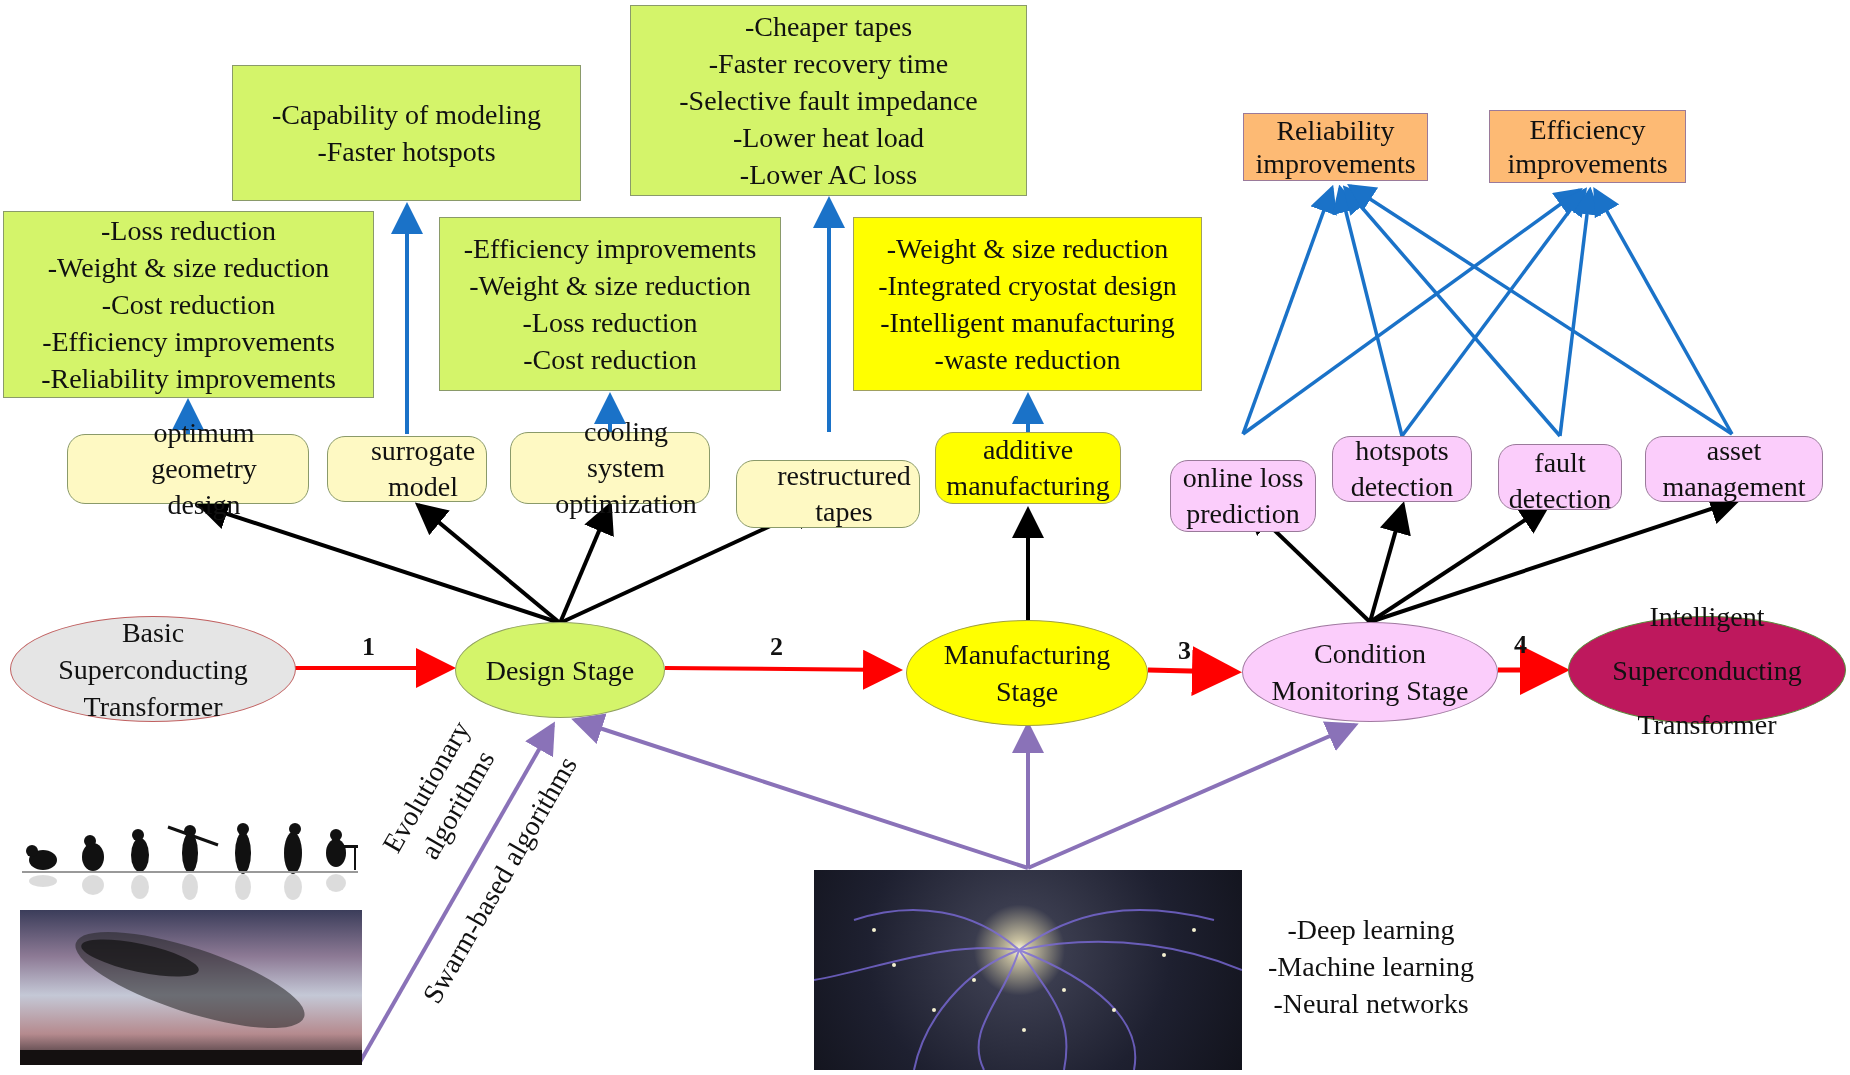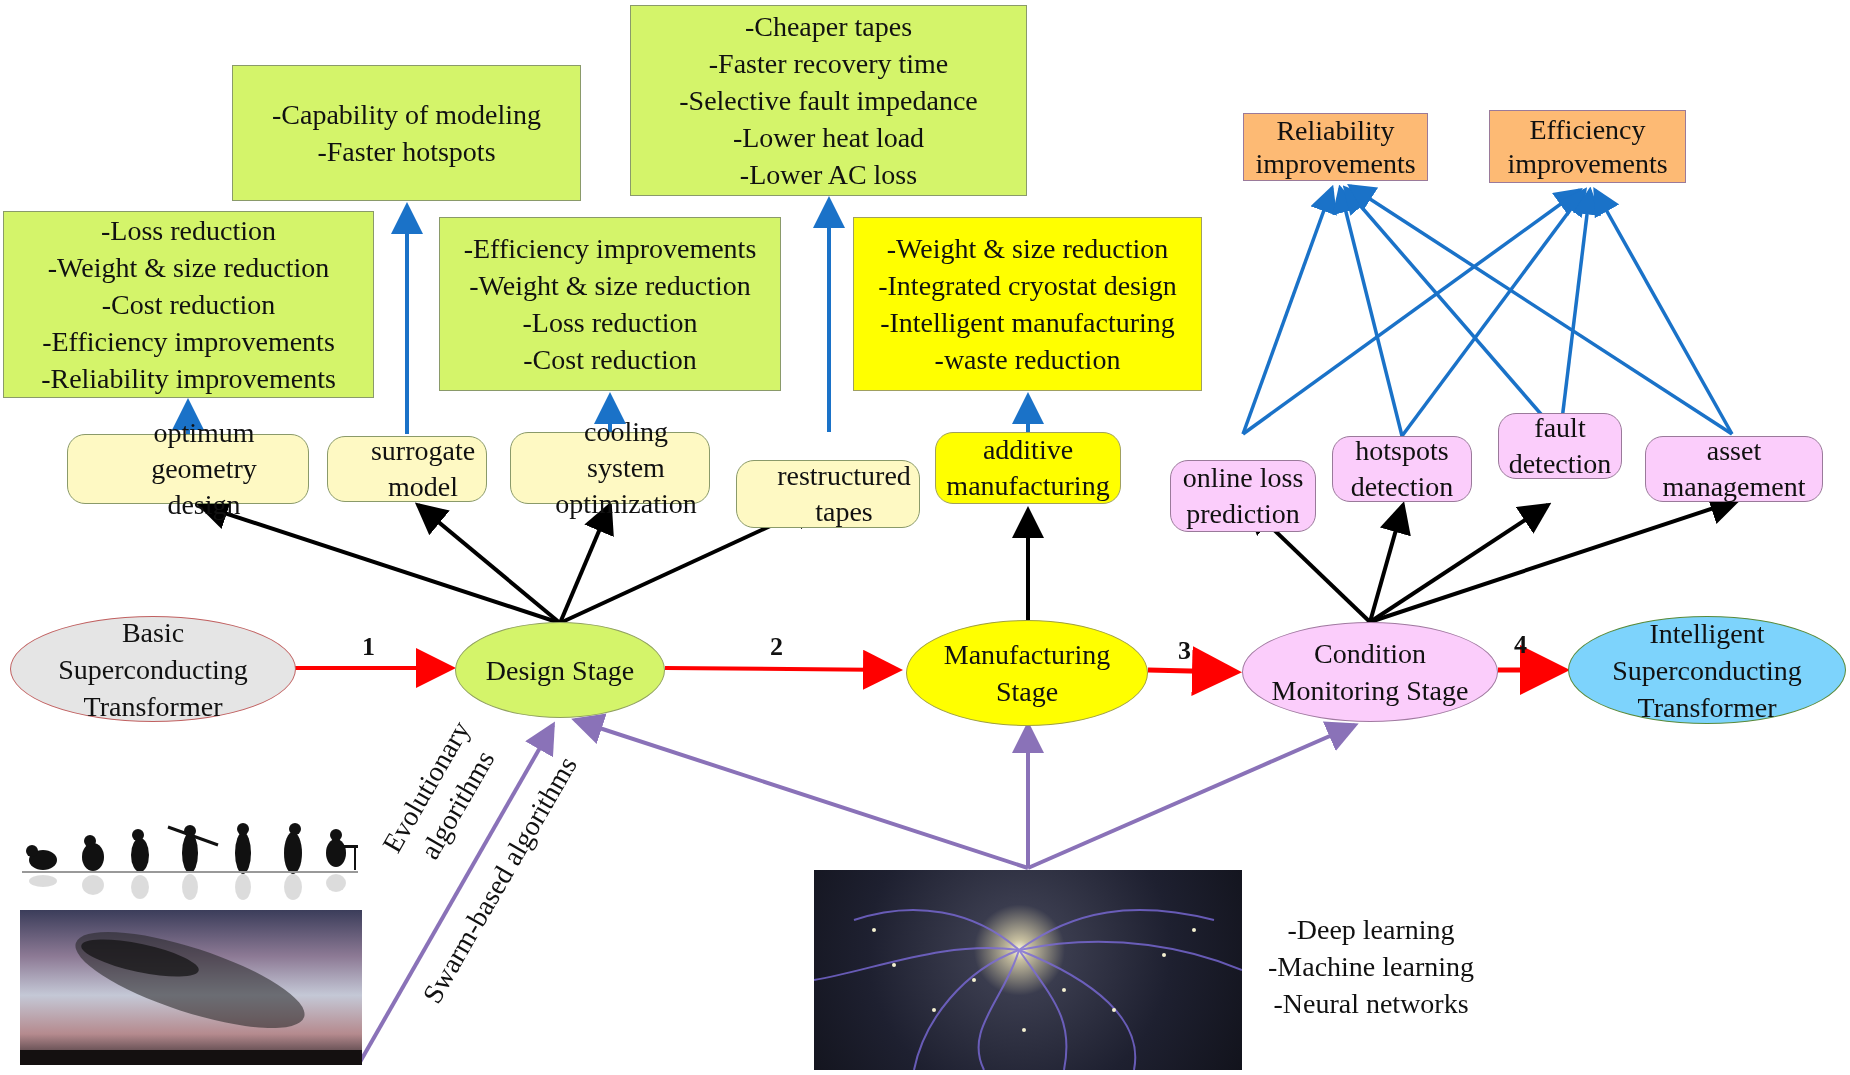--- a/index.html
+++ b/index.html
@@ -18,21 +18,21 @@
   .node.green { background:#fef9c3;padding-left:32px; }
   .node.yellow { background:#ffff00; border-color:#a0a060; }
   .node.pink { background:#fbcdfb; border-color:#9a7a9a; }
   .ell { position:absolute; box-sizing:border-box; border-radius:50%;
          border:1.5px solid #888; text-align:center; font-size:28px; line-height:37px;
          display:flex; flex-direction:column; justify-content:center; align-items:center; z-index:2; }
   .ell.red { background:#e5e5e5; border-color:#c06060; }
   .ell.green { background:#d4f46a; border-color:#90a060; }
   .ell.yellow { background:#ffff00; border-color:#a0a040; }
   .ell.pink { background:#fbcdfb; border-color:#a07aa0; }
-  .ell.dgreen { background:#7dd3fc; border-color:#5a8a3a; }
+  .ell.dgreen { background:#be185d; border-color:#5a8a3a;gap:17px; }
   .step { position:absolute; font-weight:bold; font-size:26px; z-index:3; }
   .rot { position:absolute; font-size:28px; line-height:36px; text-align:center;
          transform-origin:center center; z-index:3; white-space:nowrap; }
   .pic { position:absolute; z-index:2; overflow:hidden; }
   .ml-list { position:absolute; font-size:28px; line-height:37px; text-align:center; z-index:2; }
 </style>
 </head>
 <body>
 
 <svg id="edges" viewBox="0 0 1850 1075">
@@ -150,21 +150,21 @@
   <div>manufacturing</div>
 </div>
 <div class="node pink" style="left:1170px;top:434px;width:146px;height:72px;margin-top:26px;">
   <div>online loss</div>
   <div>prediction</div>
 </div>
 <div class="node pink" style="left:1332px;top:436px;width:140px;height:66px;">
   <div>hotspots</div>
   <div>detection</div>
 </div>
-<div class="node pink" style="left:1498px;top:413px;width:124px;height:66px;">
+<div class="node pink" style="left:1498px;top:444px;width:124px;height:66px;justify-content:space-between;">
   <div>fault</div>
   <div>detection</div>
 </div>
 <div class="node pink" style="left:1645px;top:436px;width:178px;height:66px;">
   <div>asset</div>
   <div>management</div>
 </div>
 
 <div class="ell red" style="left:10px;top:616px;width:286px;height:106px;">
   <div>Basic</div>

